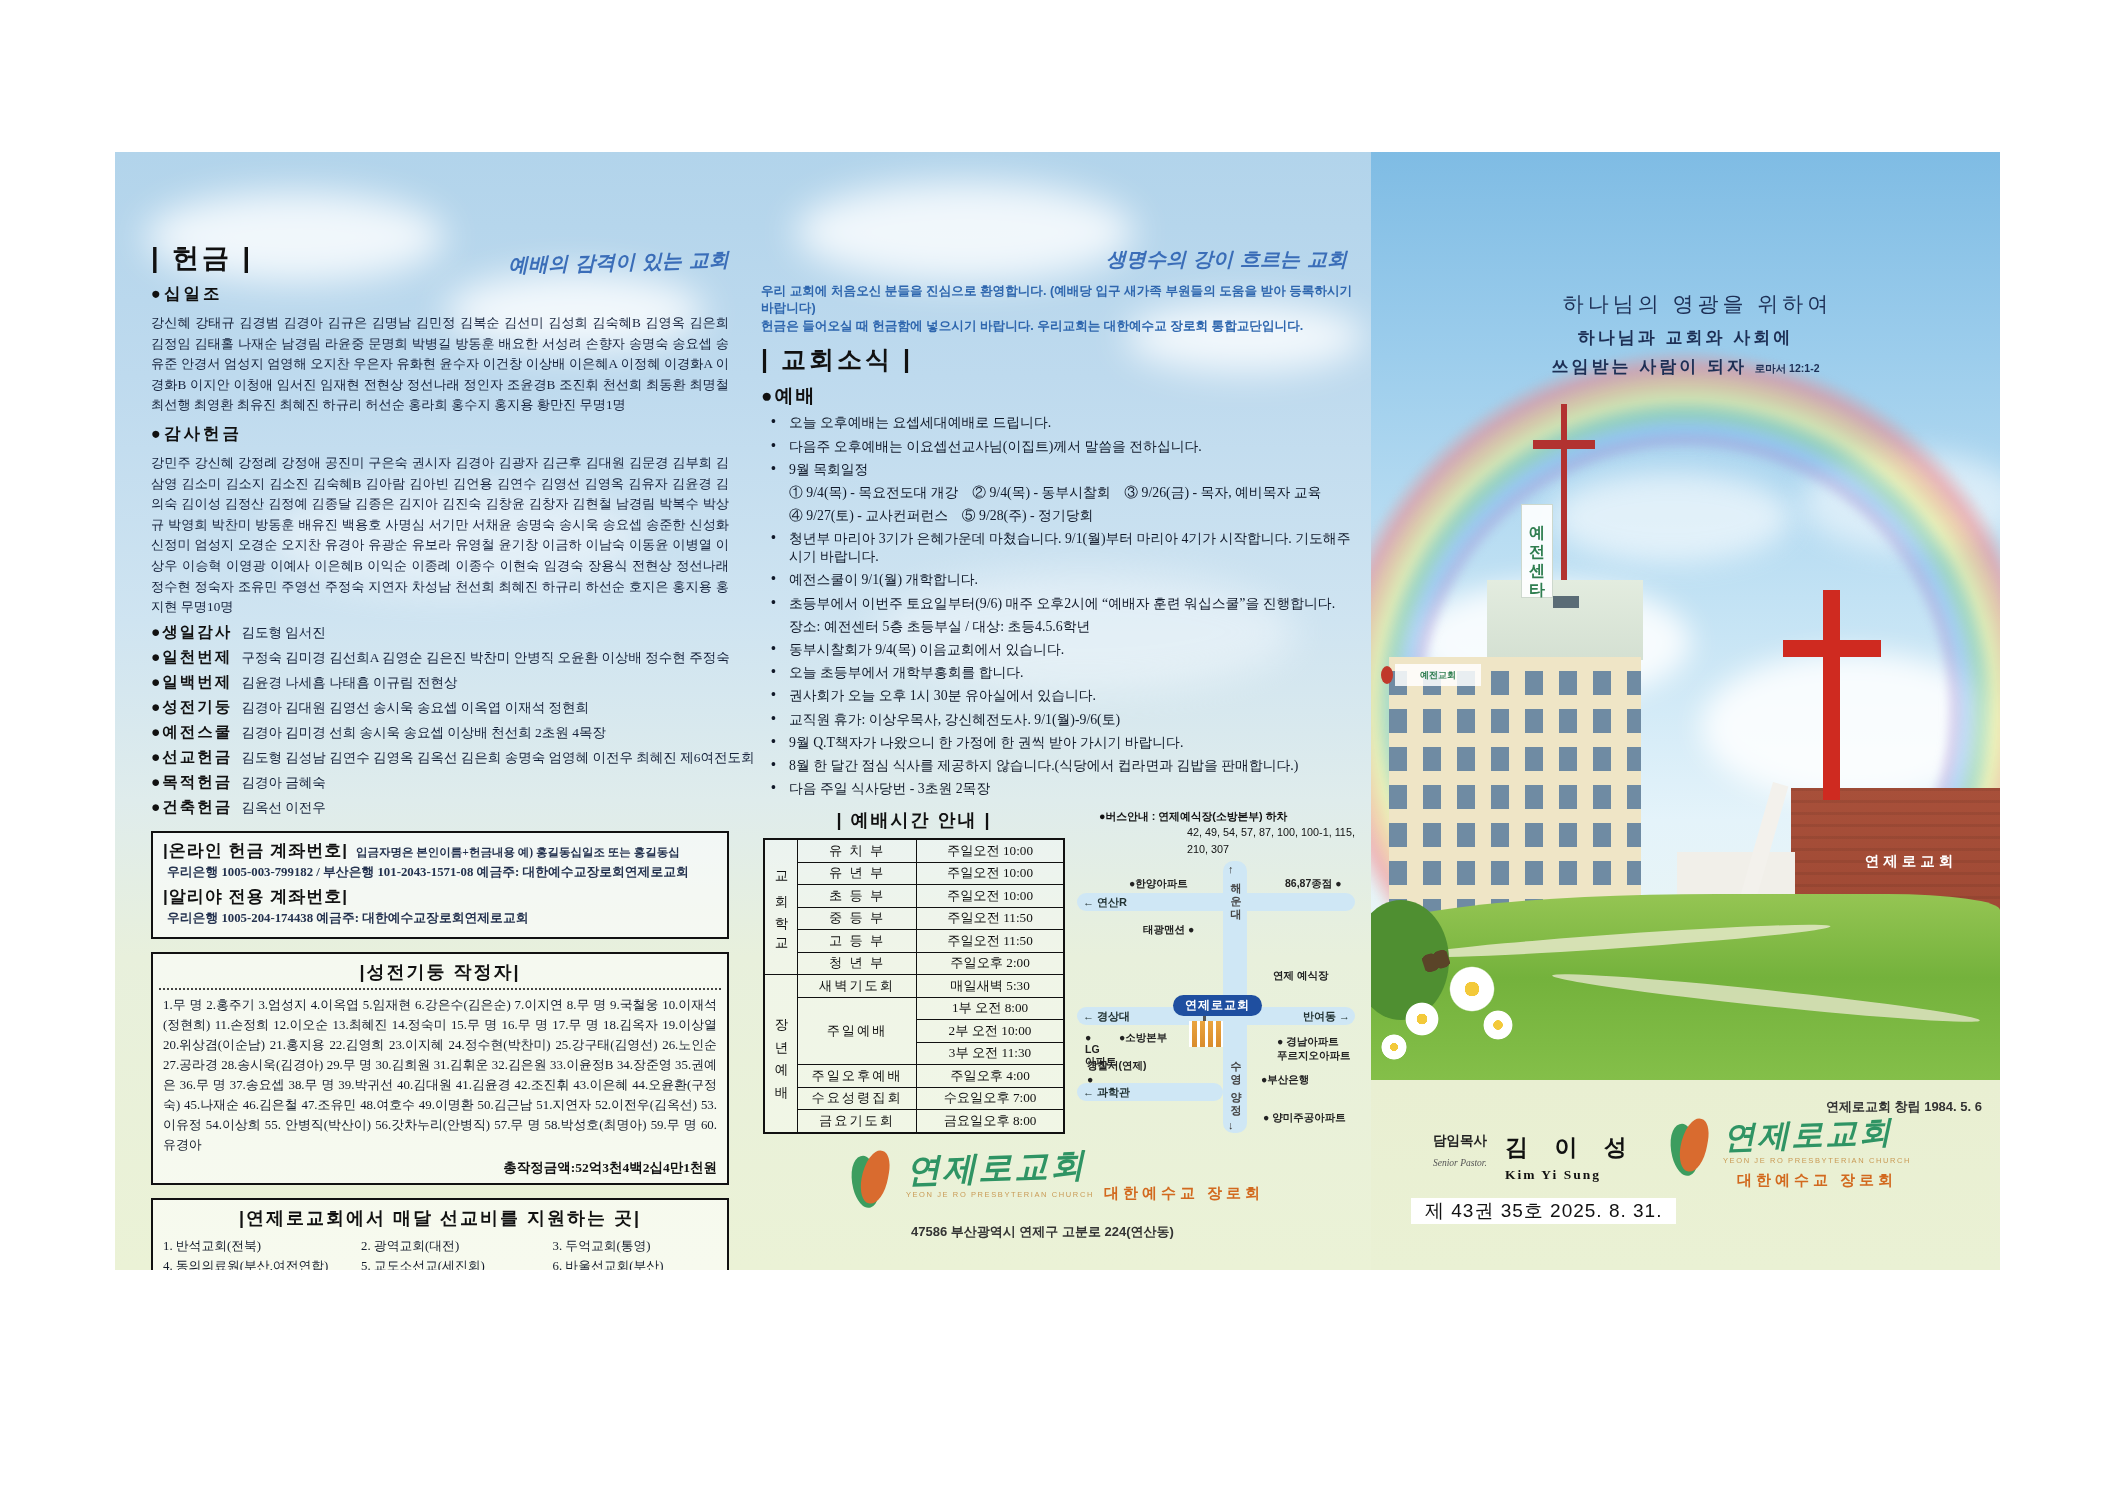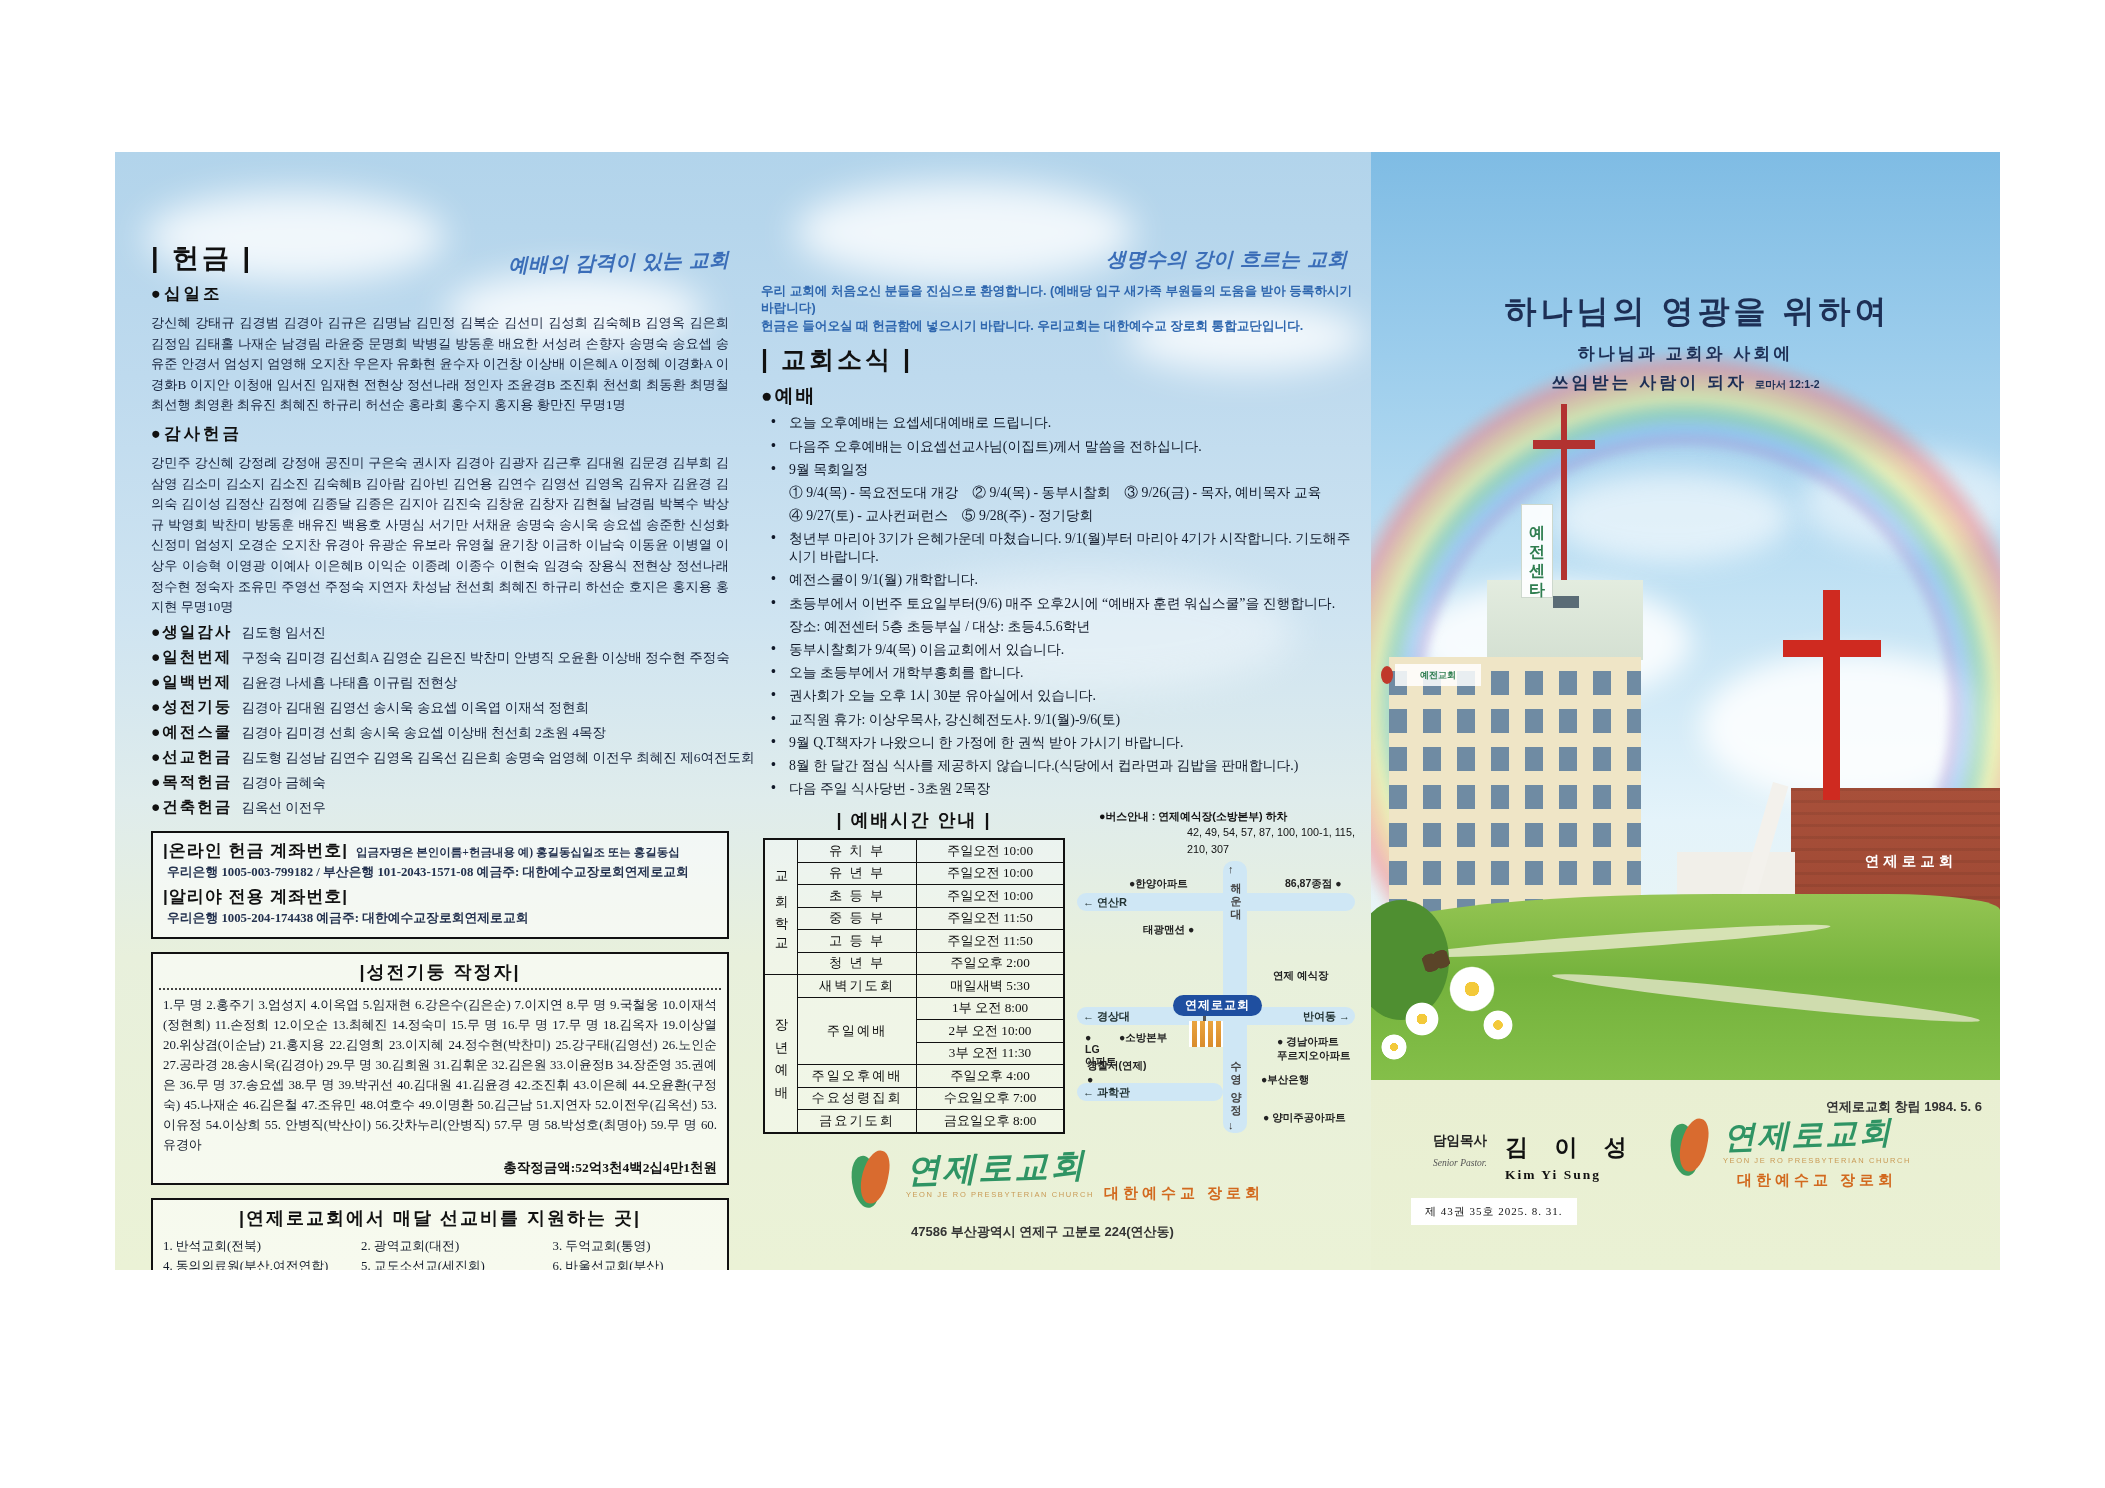--- a/index.html
+++ b/index.html
@@ -83,21 +83,21 @@
   .logo-denom{font-size:15px;font-weight:bold;color:#d2691e;letter-spacing:4px;margin-top:34px;}
   .addr{font-size:13px;font-weight:bold;color:#333;margin:10px 0 0 150px;line-height:1.5;}
 
   
   .photo{position:absolute;left:0;top:0;width:629px;height:928px;overflow:hidden;
     background:linear-gradient(180deg,#7fbce4 0%,#9ccdec 22%,#c2e2f4 48%,#e4f3fa 72%,#edf6ef 100%);}
   .pcloud{position:absolute;background:rgba(255,255,255,.85);border-radius:50%;filter:blur(14px);}
   .rainbow{position:absolute;left:-66px;top:178px;width:760px;height:760px;border-radius:50%;filter:blur(3px);background:
     radial-gradient(closest-side,transparent 68%,rgba(150,130,210,.35) 71%,rgba(120,180,235,.45) 74%,rgba(130,205,150,.5) 78%,rgba(240,238,130,.55) 82%,rgba(250,185,115,.55) 86%,rgba(246,125,125,.5) 90%,transparent 95%);}
   .cover-title{position:absolute;left:0;top:138px;width:100%;text-align:center;color:#1d2f55;z-index:5;}
-  .ct-main{font-size:32px;font-weight:bold;letter-spacing:4px;padding-left:24px;}
+  .ct-main{font-size:21px;font-weight:normal;letter-spacing:4px;padding-left:24px;}
   .ct-sub{font-size:17px;font-weight:bold;margin-top:8px;letter-spacing:3px;}
   .ct-sub2{font-size:17px;font-weight:bold;margin-top:6px;letter-spacing:3px;}
   .ct-verse{font-size:10.5px;font-weight:bold;letter-spacing:0;}
   .bldgL{position:absolute;left:18px;top:505px;width:252px;height:380px;z-index:2;background:
     repeating-linear-gradient(180deg,#efe5c6 0 14px,transparent 14px 38px),
     repeating-linear-gradient(90deg,#6f8ba3 0 18px,#efe5c6 18px 34px);}
   .towerL{position:absolute;left:116px;top:428px;width:156px;height:80px;background:linear-gradient(#e3ecdf,#d4e0d2);z-index:2;}
   .towerL:after{content:"";position:absolute;left:66px;top:16px;width:26px;height:12px;background:#5a6c76;}
   .poleL{position:absolute;left:190px;top:252px;width:6px;height:180px;background:#b23230;z-index:2;}
   .crossL-arm{position:absolute;left:162px;top:288px;width:62px;height:9px;background:#b23230;z-index:2;}
@@ -129,21 +129,21 @@
   .butterfly{position:absolute;left:52px;top:58px;width:26px;height:18px;transform:rotate(-18deg);background:
     radial-gradient(circle at 28% 50%,#5a4428 0 44%,transparent 46%),
     radial-gradient(circle at 72% 50%,#5a4428 0 44%,transparent 46%);}
   .band3{position:absolute;left:0;top:928px;width:629px;height:190px;background:linear-gradient(180deg,#e9efd2,#eaf1d4);}
   .founded{position:absolute;right:18px;top:18px;font-size:13px;font-weight:bold;color:#333;}
   .pastor{position:absolute;left:62px;top:52px;display:flex;gap:18px;align-items:flex-start;}
   .pa-l1{font-size:13.5px;font-weight:bold;color:#222;}
   .pa-l2{font-family:"Liberation Serif",serif;font-size:9.5px;font-style:italic;color:#555;margin-top:8px;}
   .pa-n1{font-size:23px;font-weight:bold;letter-spacing:10px;color:#111;}
   .pa-n2{font-family:"Liberation Serif",serif;font-size:13.5px;font-weight:bold;margin-top:4px;letter-spacing:2px;}
-  .issue{position:absolute;left:40px;top:118px;background:#fff;padding:6px 14px;font-family:Liberation Serif, serif;font-size:11px;letter-spacing:1px;color:#111;}
+  .issue{position:absolute;left:40px;top:118px;background:#fff;padding:0 14px;font-family:Liberation Sans, sans-serif;font-size:19px;letter-spacing:1px;color:#111;}
   .logo3{position:absolute;left:300px;top:38px;display:flex;gap:8px;align-items:flex-start;}
   .logo3 .logo-script{font-size:32px;}
   .logo3 .logo-denom{margin-top:6px;text-align:center;}
 </style>
 </head>
 <body>
 
 <div class="page">
   <div class="spread">
     <div class="cloud c1"></div>

